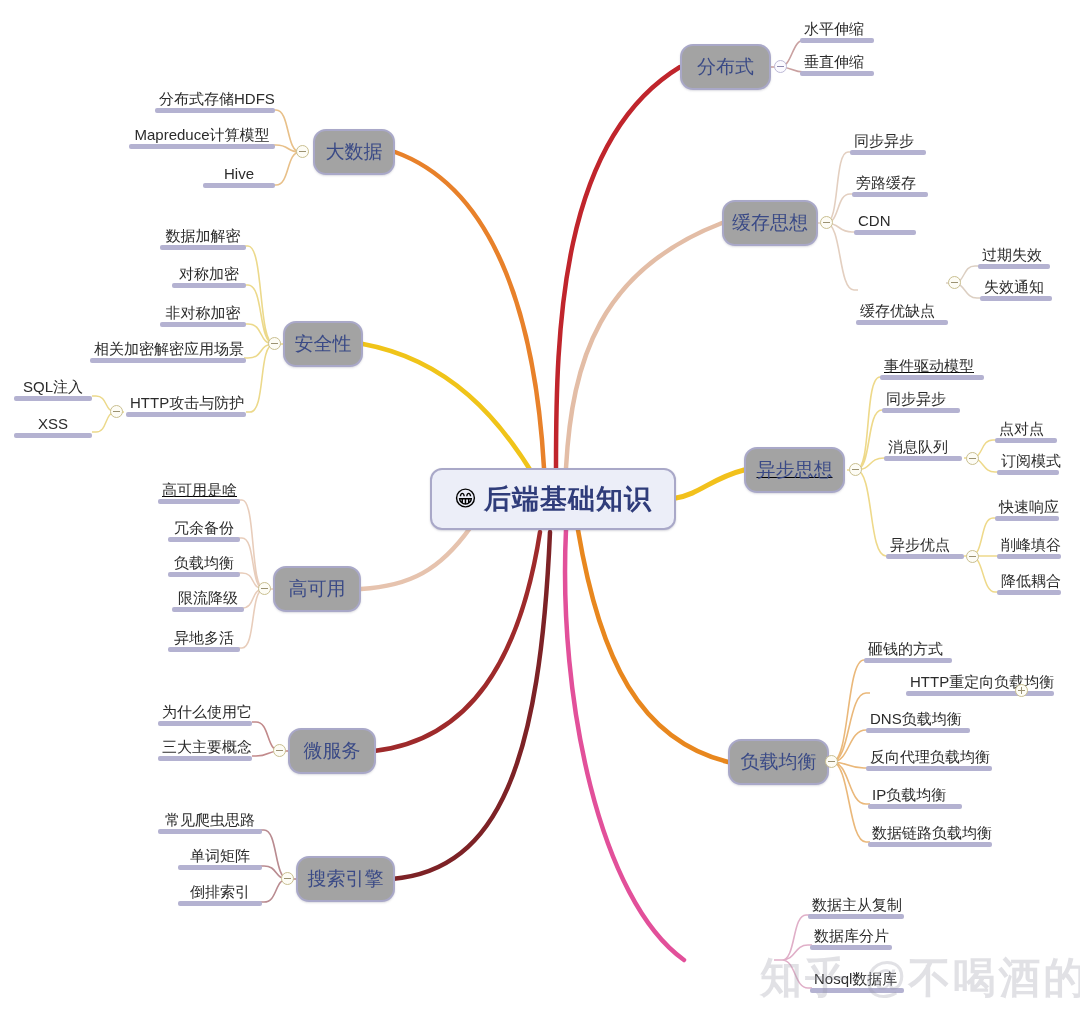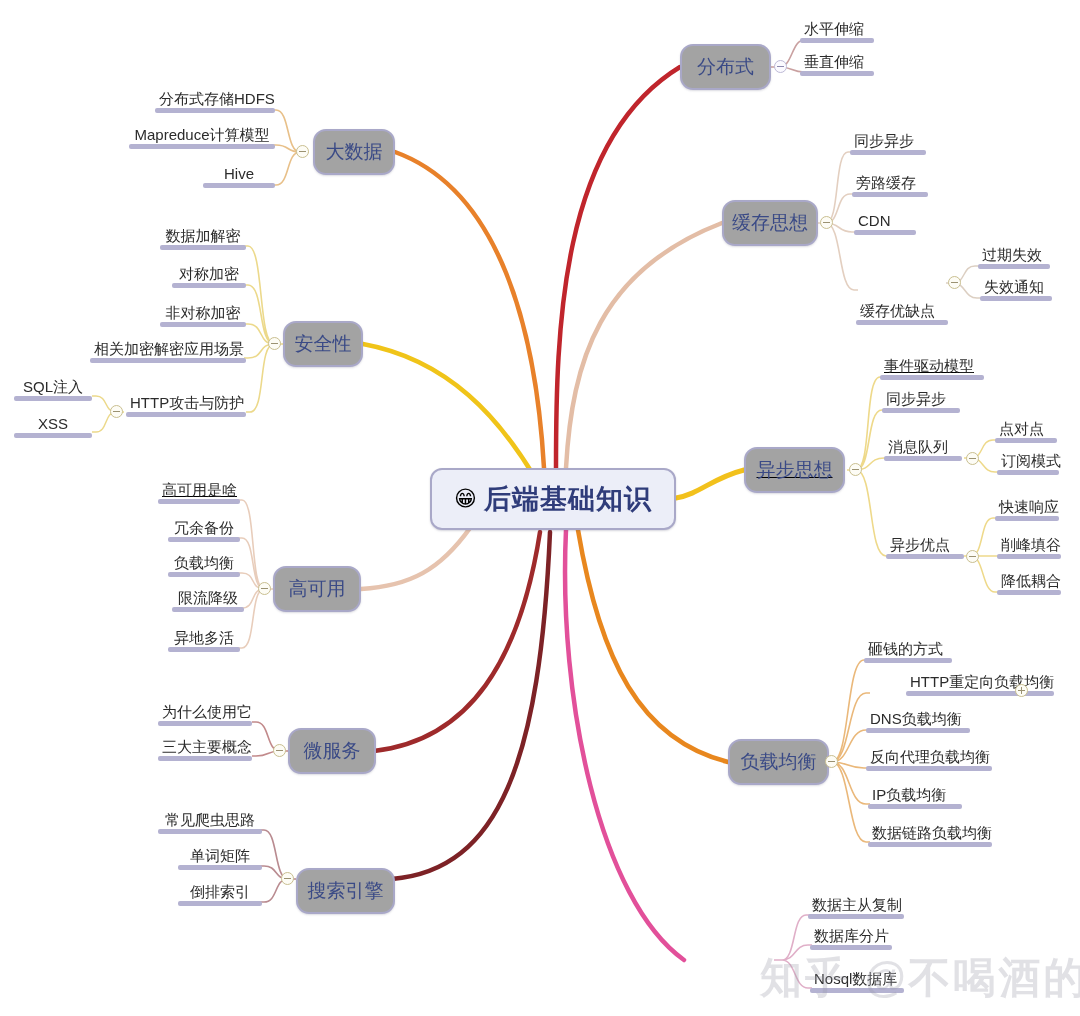--- a/index.html
+++ b/index.html
@@ -359,21 +359,21 @@
   <div class="toggle" style="left:273px;top:744px;"></div>
   <div class="leaf left" style="left:158px;top:703px;width:94px;">
     <span class="txt">为什么使用它</span>
     <span class="bar"></span>
   </div>
   <div class="leaf left" style="left:158px;top:738px;width:94px;">
     <span class="txt">三大主要概念</span>
     <span class="bar"></span>
   </div>
 
-  <div class="node" style="left:296px;top:856px;width:99px;height:46px;margin-top:12px;">
+  <div class="node" style="left:296px;top:856px;width:99px;height:46px;">
     <span>搜索引擎</span>
   </div>
   <div class="toggle" style="left:281px;top:872px;"></div>
   <div class="leaf left" style="left:158px;top:811px;width:104px;">
     <span class="txt">常见爬虫思路</span>
     <span class="bar"></span>
   </div>
   <div class="leaf left" style="left:178px;top:847px;width:84px;">
     <span class="txt">单词矩阵</span>
     <span class="bar"></span>

